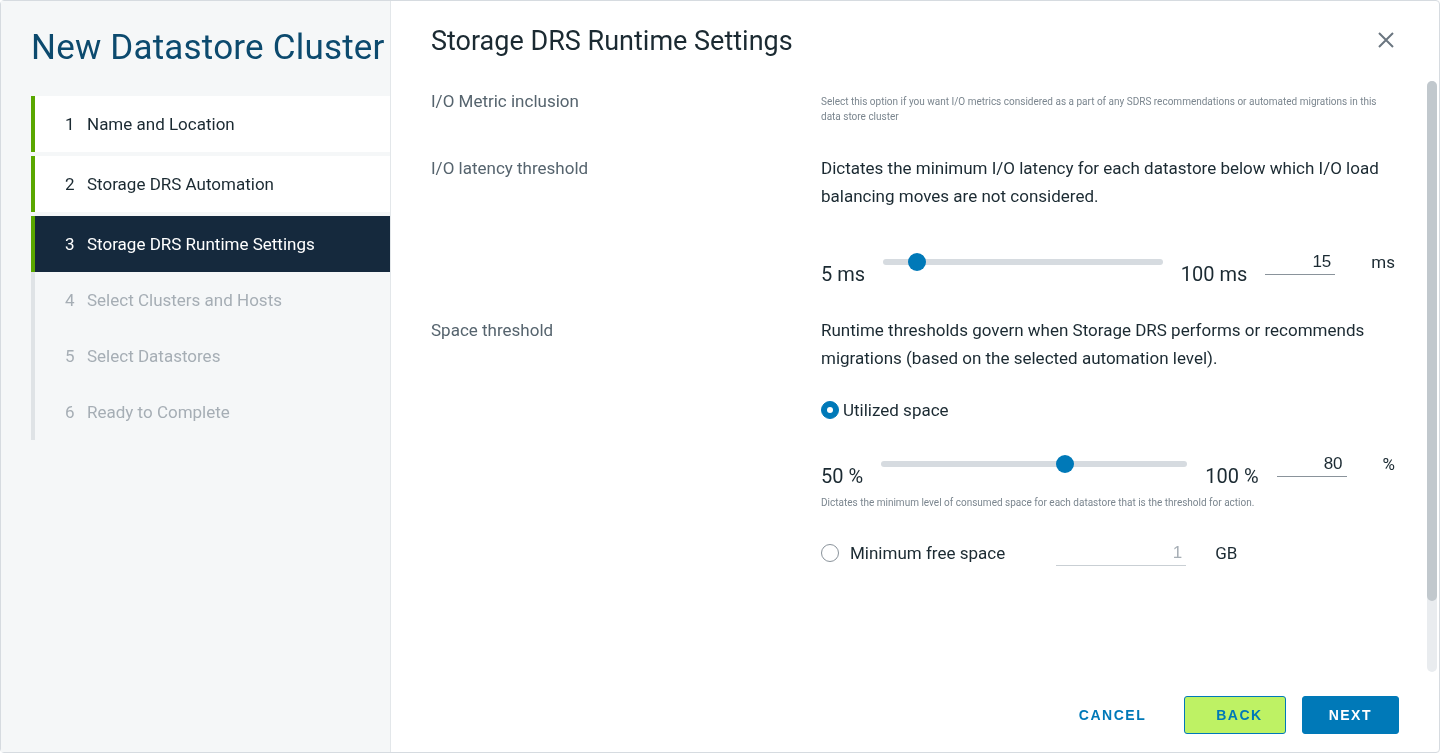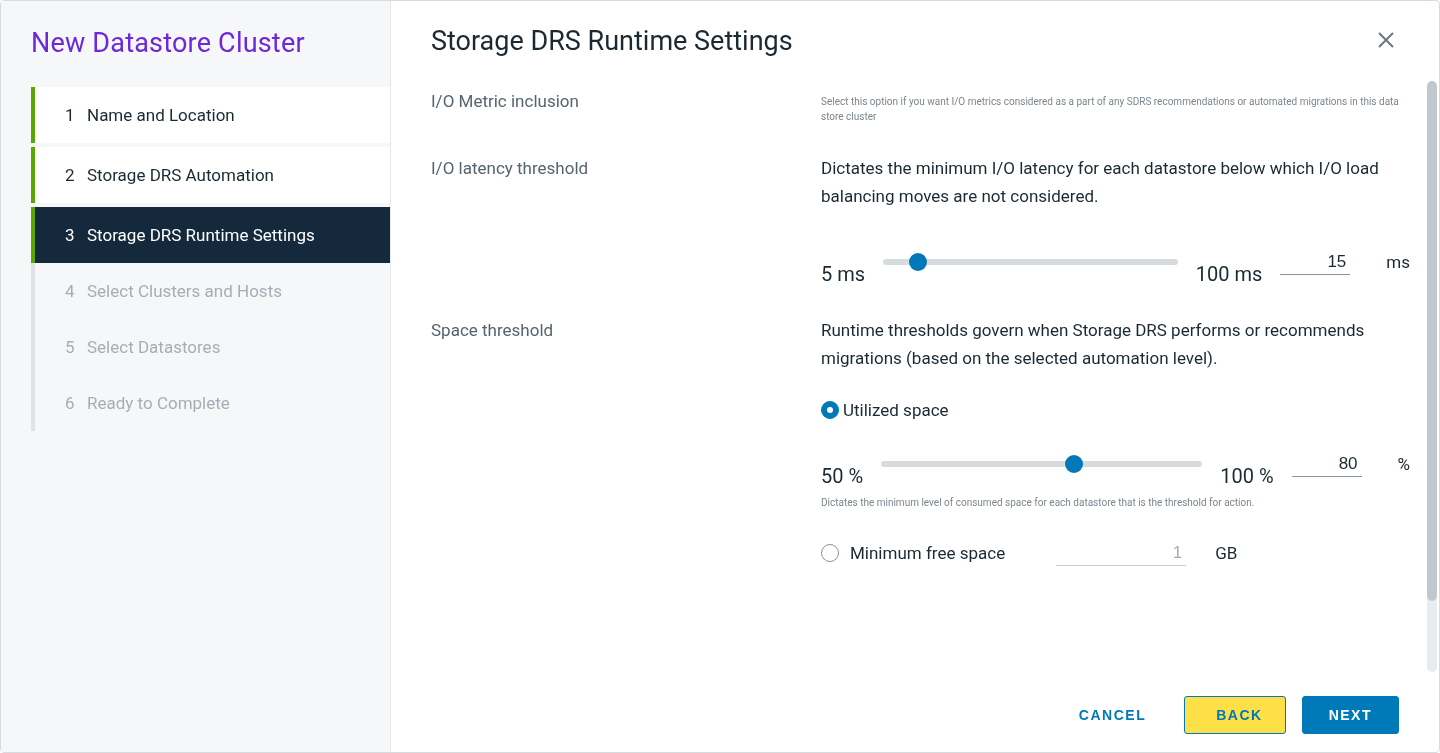--- a/index.html
+++ b/index.html
@@ -25,23 +25,23 @@
     
     .sidebar {
       width: 390px;
       background: #f5f7f8;
       border-right: 1px solid #e3e7ea;
       padding-top: 20px;
       display: flex;
       flex-direction: column;
     }
     .sidebar-title {
-      font-size: 27px;
+      font-size: 35px;
       font-weight: 400;
-      color: #6d28d9;
+      color: #0c4a6e;
       padding: 6px 0 28px 30px;
       letter-spacing: 0.2px;
     }
     .steps {
       list-style: none;
       border-left: 3px solid transparent;
       margin-left: 30px;
     }
     .step {
       display: flex;
@@ -100,21 +100,21 @@
       color: #6b7680;
       background: none;
       border: none;
       cursor: pointer;
       line-height: 1;
       padding: 4px;
     }
     .content {
       flex: 1;
       overflow-y: auto;
-      padding: 20px 29px 20px 40px;
+      padding: 20px 44px 20px 40px;
     }
     .row {
       display: flex;
       margin-bottom: 30px;
     }
     .label-col {
       width: 390px;
       flex-shrink: 0;
       font-size: 17px;
       color: #56646e;
@@ -294,21 +294,21 @@
       border-radius: 3px;
       cursor: pointer;
       text-transform: uppercase;
     }
     .btn-link {
       background: none;
       border: none;
       color: #0079b8;
     }
     .btn-outline {
-      background: #fde047;
+      background: #bef264;
       border: 1px solid #0079b8;
       color: #0079b8;
       padding-left: 31px;
     }
     .btn-primary {
       background: #0079b8;
       border: 1px solid #0079b8;
       color: #fff;
       padding: 10px 26px;
     }

